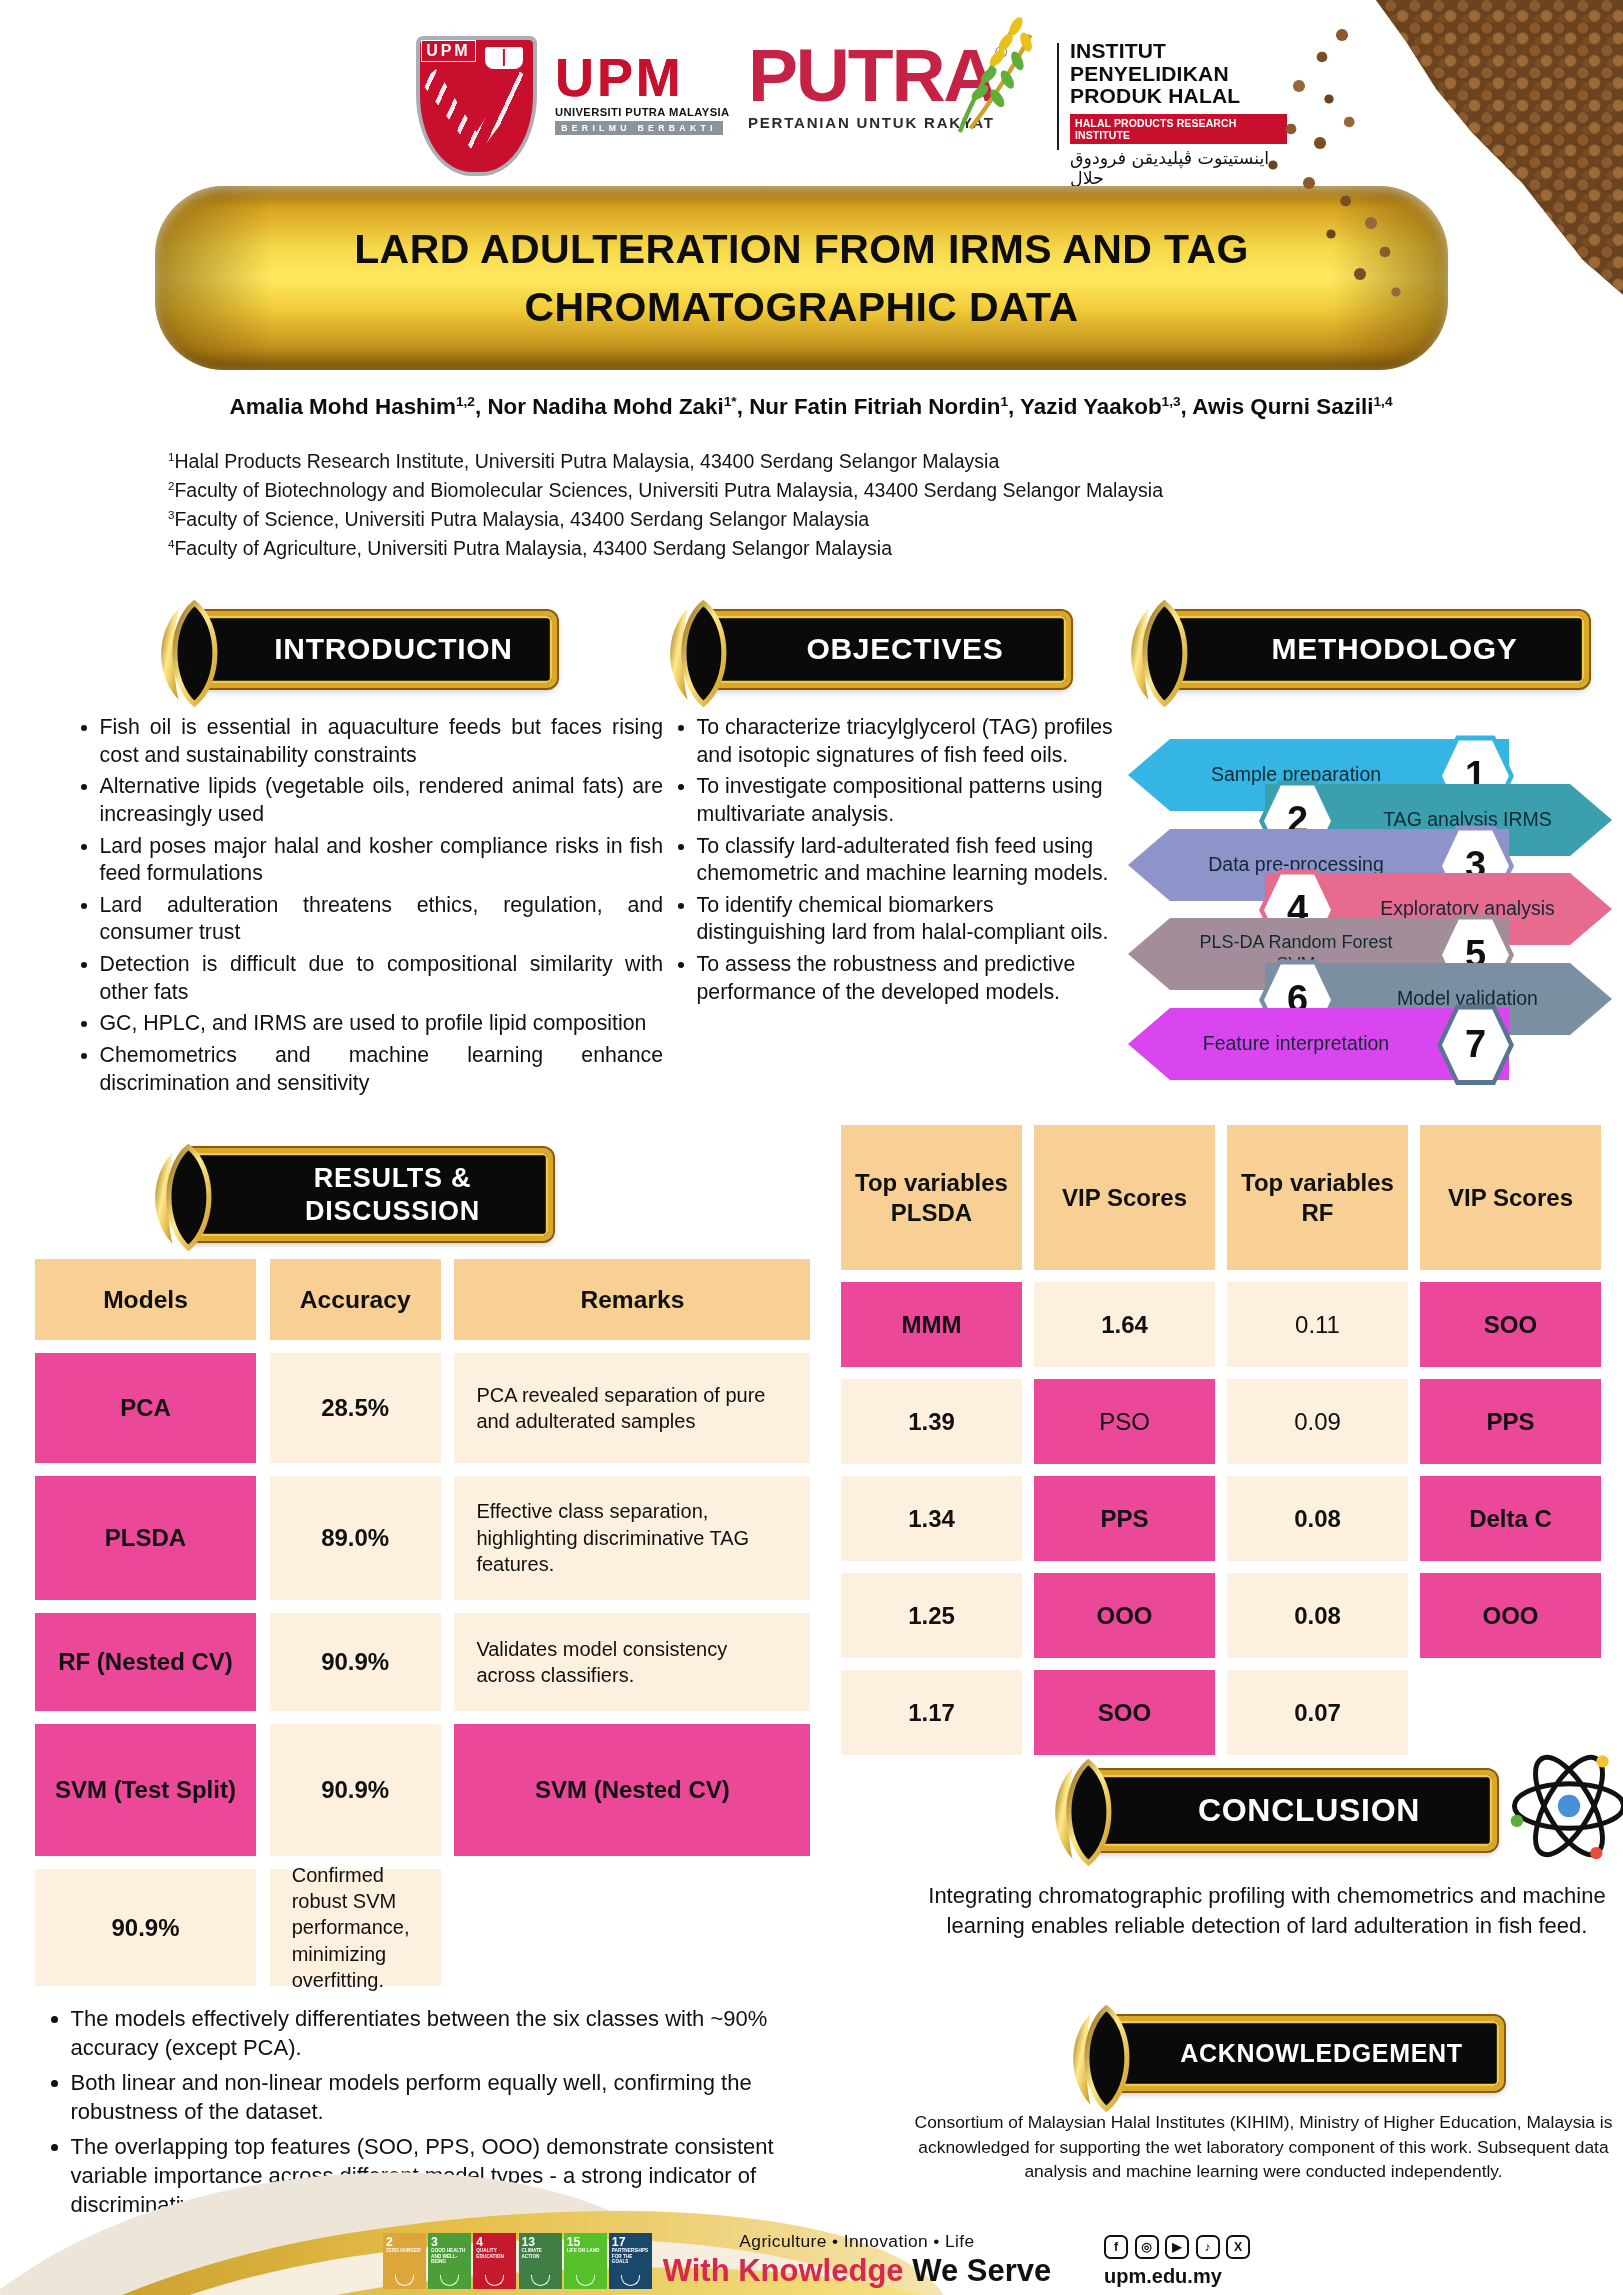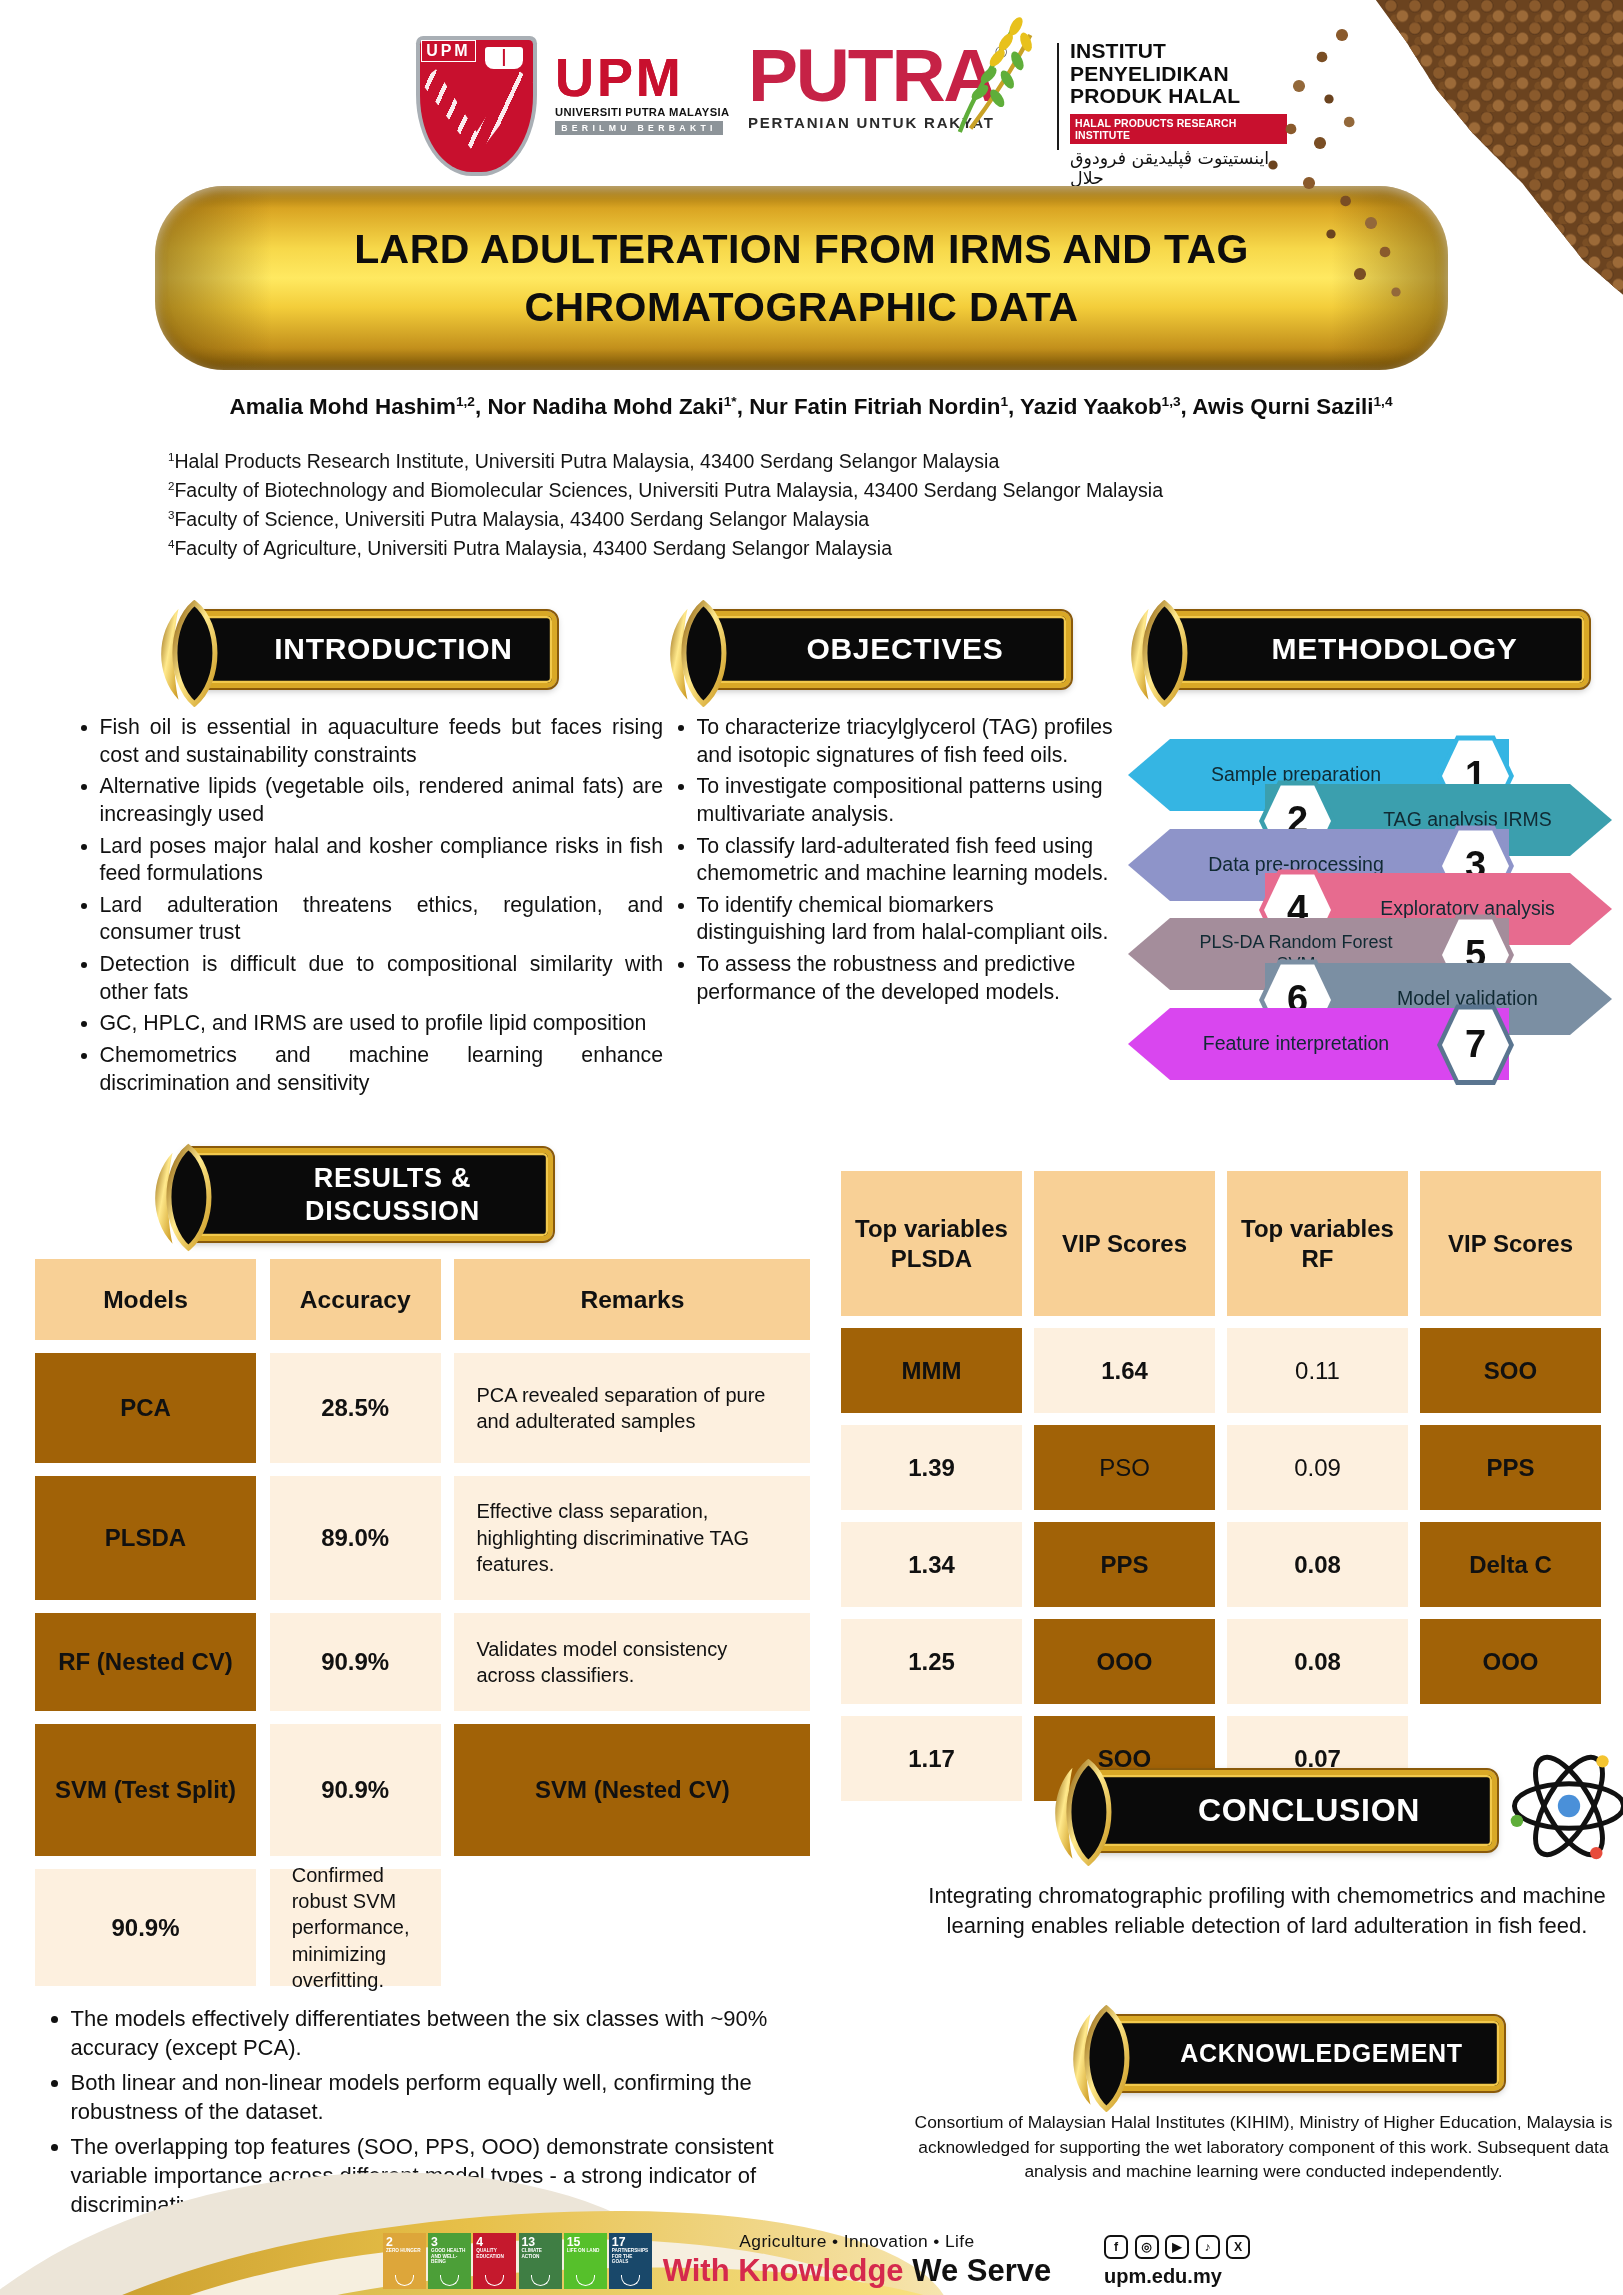--- a/index.html
+++ b/index.html
@@ -94,29 +94,29 @@
      clip-path:polygon(25% 0,75% 0,100% 50%,75% 100%,25% 100%,0 50%);
      display:flex;align-items:center;justify-content:center;}
   .hex .hex-in{width:67px;height:71px;background:#fff;clip-path:polygon(25% 0,75% 0,100% 50%,75% 100%,25% 100%,0 50%);
      display:flex;align-items:center;justify-content:center;font-size:38px;font-weight:800;color:#101010;}
   .step.left .hex{left:320px;}
   .step.right .hex{left:142px;}
 
   
   .cell{display:flex;align-items:center;justify-content:center;text-align:center;}
   .cell.hdr{background:#f8d096;font-weight:800;font-size:24.6px;line-height:30px;}
-  .cell.dark{background:#a16207;}
+  .cell.dark{background:#ec4899;}
   .cell.lite{background:#fdf0df;}
   #models-table{left:35px;top:1259px;display:grid;grid-template-columns:221px 171px 356px;
      grid-template-rows:81px 110px 124px 98px 132px 117px;column-gap:13.7px;row-gap:13px;}
   #models-table .model{font-weight:800;font-size:24px;line-height:1.25;padding:0 10px;}
   #models-table .acc{font-weight:800;font-size:24px;}
   #models-table .rem{font-size:20px;line-height:1.32;justify-content:flex-start;text-align:left;padding:0 22px;}
 
-  #vip-tables{left:841px;top:1171px;display:grid;grid-template-columns:repeat(4,181px);
+  #vip-tables{left:841px;top:1125px;display:grid;grid-template-columns:repeat(4,181px);
      grid-template-rows:145px repeat(5,85px);column-gap:15px;row-gap:9.4px;gap:12px;}
   #vip-tables .cell{font-size:24px;}
   #vip-tables .var{font-weight:800;}
   #vip-tables .score{font-weight:800;}
   #vip-tables .reg{font-weight:400;}
 
   
   #findings{left:43px;top:2004px;width:792px;font-size:22px;line-height:29px;}
   #findings li{margin-bottom:5.8px;}
 

